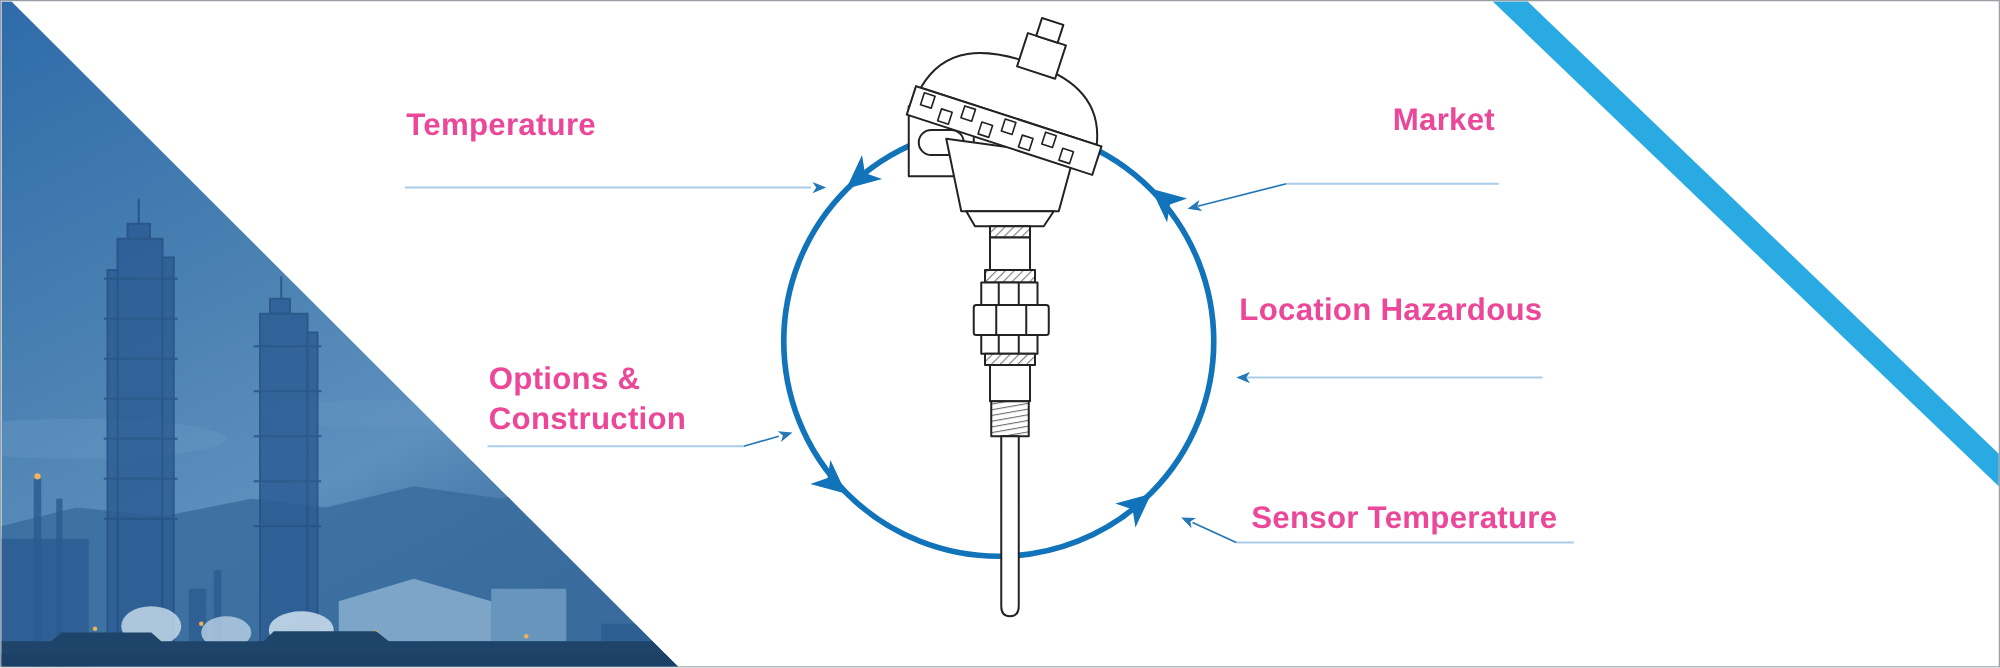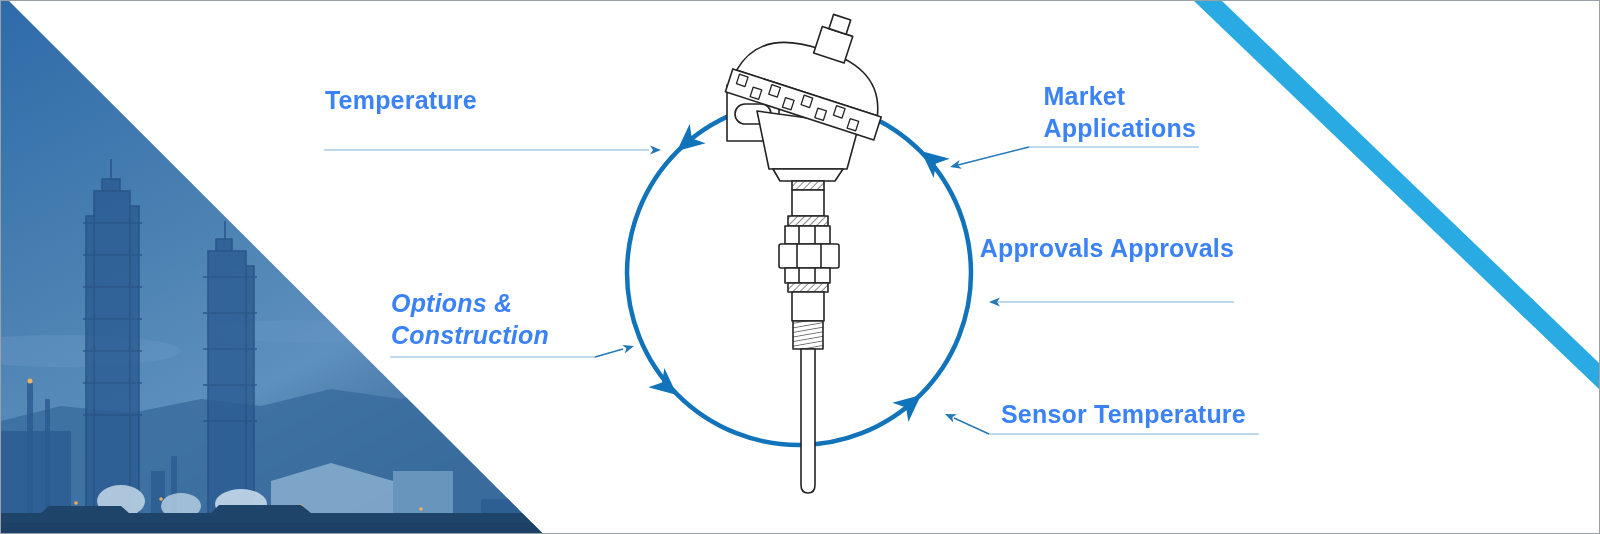--- a/index.html
+++ b/index.html
@@ -2,24 +2,24 @@
 <html><head>
 <meta charset="utf-8">
 <style>
   html,body{margin:0;padding:0;background:#e8e8e8;font-family:"Liberation Sans",sans-serif;}
   .stage{
     position:relative;width:1600px;height:534px;margin:0 auto;
     background:#ffffff;overflow:hidden;border:1px solid #9aa0a6;box-sizing:border-box;
   }
   .layer{position:absolute;left:0;top:0;}
   .label{
-    position:absolute;color:#3b82f6;font-weight:700;font-size:25px;line-height:32px;
+    position:absolute;color:#ec4899;font-weight:700;font-size:25px;line-height:32px;
     letter-spacing:0.2px;white-space:nowrap;cursor:default;
   }
-  .label.right{text-align:left;}
+  .label.right{text-align:right;}
   .label span{display:block;}
 </style>
 </head>
 <body>
 
 <div class="stage">
 
   <svg class="layer" width="560" height="534" viewBox="0 0 560 534">
     <defs>
       <linearGradient id="sky" x1="0" y1="0" x2="0.55" y2="1">
@@ -188,28 +188,27 @@
       <path d="M800 348 L814 348 L814 484 Q814 492 807 492 Q800 492 800 484 Z"></path>
     </g>
   </svg>
 
   <div class="label" style="left:324px;top:83px;">
     <span>Temperature</span>
   </div>
 
   <div class="label right" style="right:403px;top:79px;">
     <span>Market</span>
-    <span>Applications</span>
   </div>
 
   <div class="label right" style="right:365px;top:231px;">
-    <span>Approvals Approvals</span>
-  </div>
-
-  <div class="label" style="left:390px;top:286px;font-style:italic;">
+    <span>Location Hazardous</span>
+  </div>
+
+  <div class="label" style="left:390px;top:286px;">
     <span>Options &amp;</span>
     <span>Construction</span>
   </div>
 
   <div class="label" style="left:1000px;top:397px;">
     <span>Sensor Temperature</span>
   </div>
 
 </div>
 

